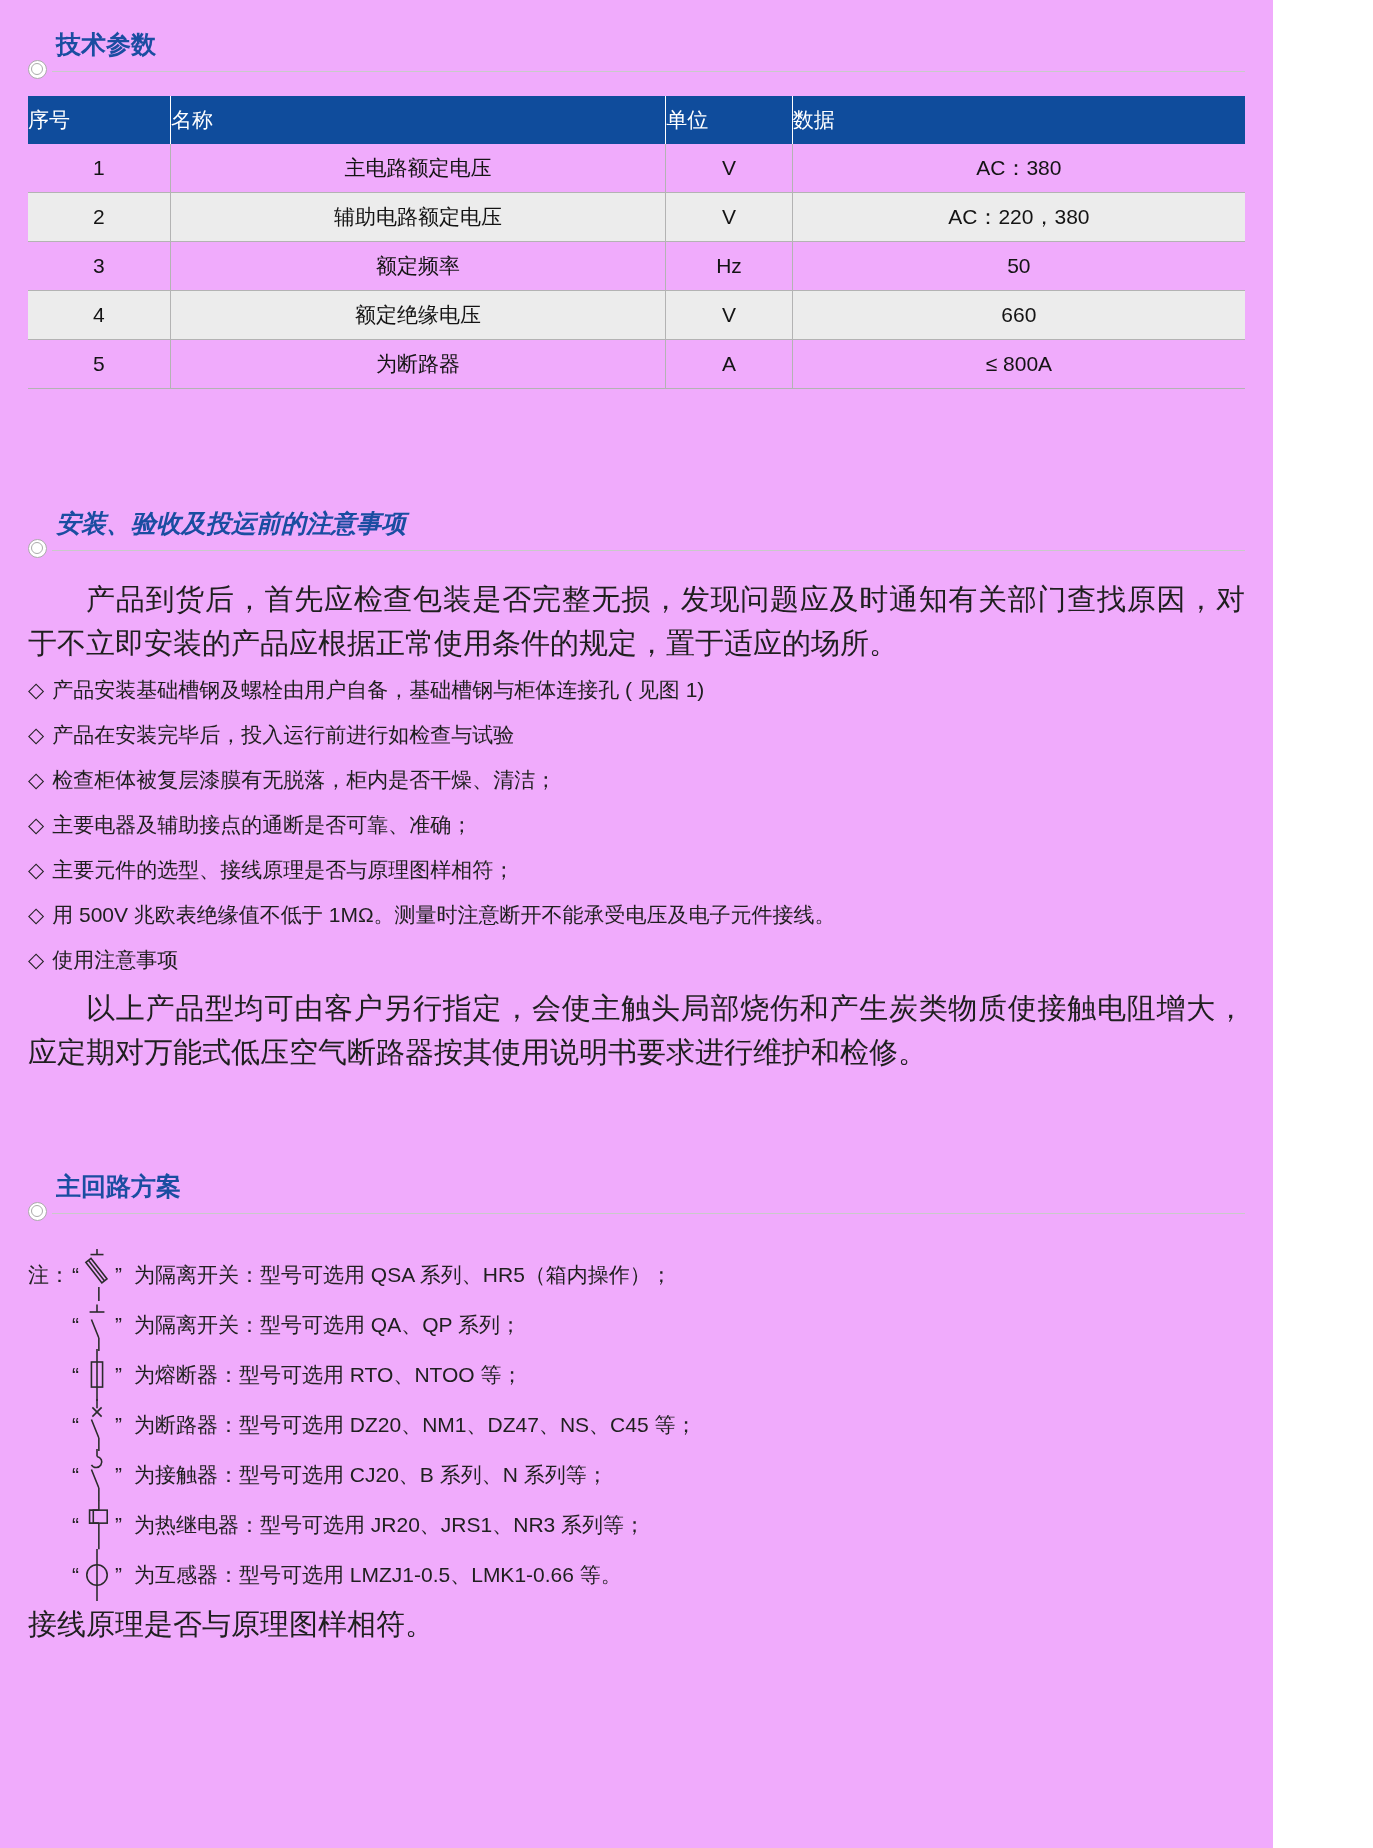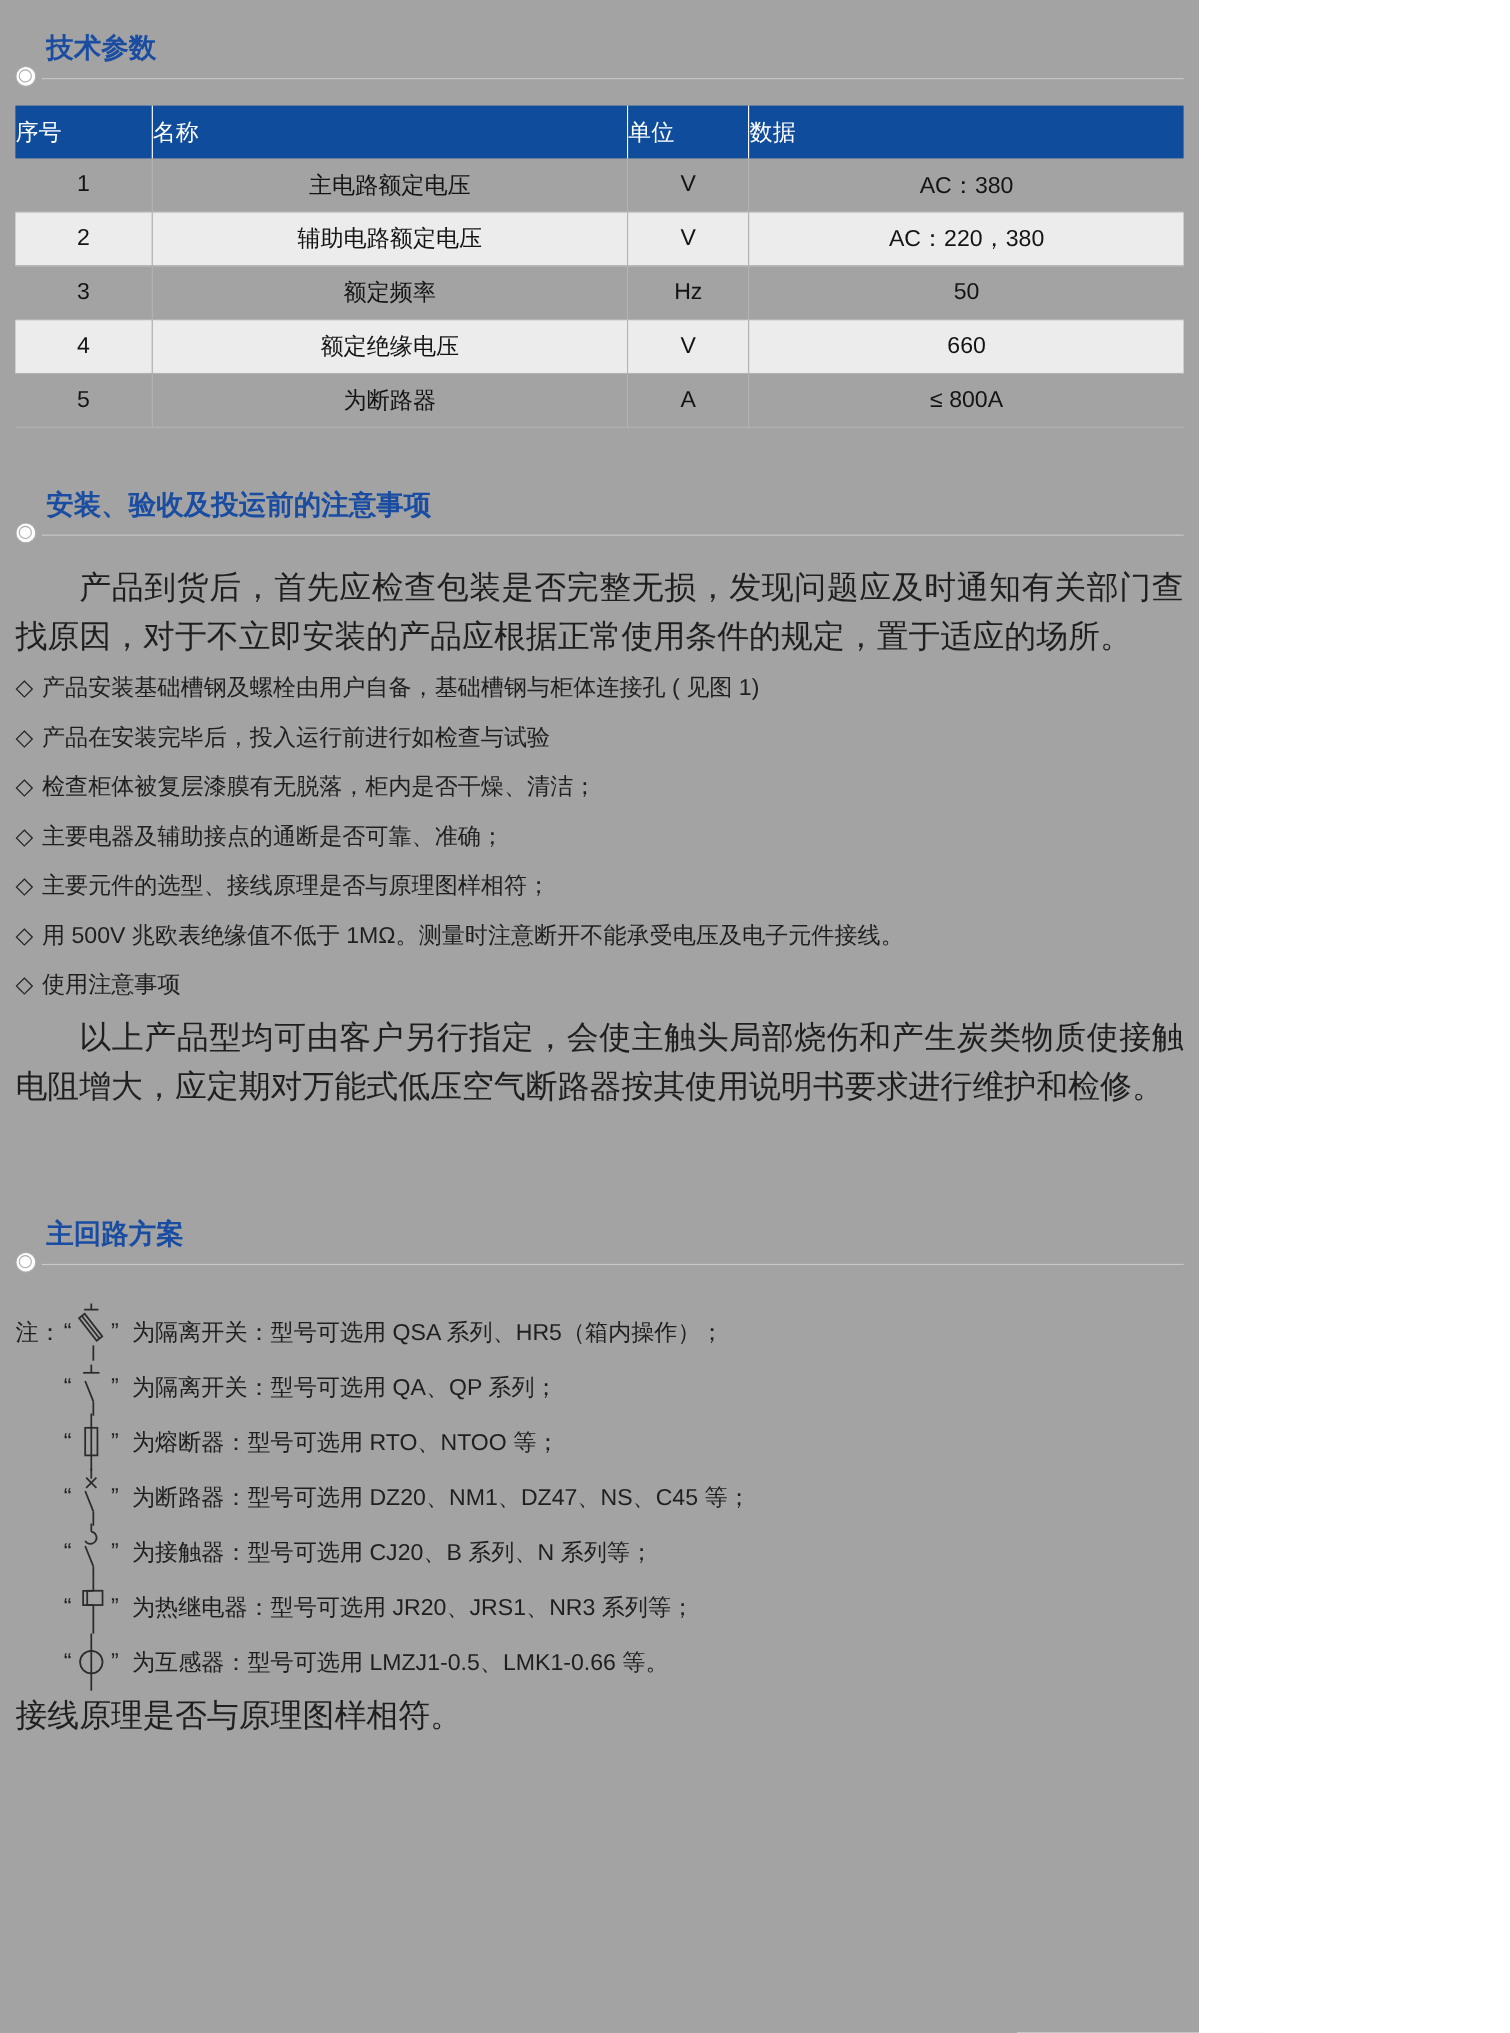--- a/index.html
+++ b/index.html
@@ -1,21 +1,21 @@
 <!DOCTYPE html>
 <html><head>
 <meta charset="utf-8">
 <style>
   html,body { margin:0; padding:0; background:#ffffff; }
   .page {
     position:relative;
-    width:1090px; height:1848px;
-    background:#a3a3a3;
+    width:1273px; height:1848px;
+    background:#f0abfc;
     box-sizing:border-box;
-    padding:0 14px;
+    padding:0 28px;
     font-family:"Liberation Sans","DejaVu Sans",sans-serif;
     color:#1f1f1f;
     overflow:hidden;
   }
 
   
   .sec-head { position:relative; }
   .sec-title {
     margin:0 0 0 28px;
     font-size:25px; line-height:28px;
@@ -33,21 +33,21 @@
     border:1.5px solid #ababab; border-radius:50%;
     background:#fff; box-sizing:border-box;
   }
   .ring::after {
     content:""; position:absolute; left:50%; top:50%;
     width:10px; height:10px; margin:-6.5px 0 0 -6.5px;
     border:1.5px solid #ababab; border-radius:50%;
   }
 
   .head-1 { padding-top:30px; }
-  .head-2 { margin-top:56px; }
+  .head-2 { margin-top:120px;font-style:italic; }
   .head-3 { margin-top:98px; }
 
   
   table.params {
     width:100%; border-collapse:collapse; margin-top:12px;
     table-layout:fixed;
   }
   table.params th {
     background:#0f4c9c; color:#ffffff;
     font-weight:normal; font-size:21px;

